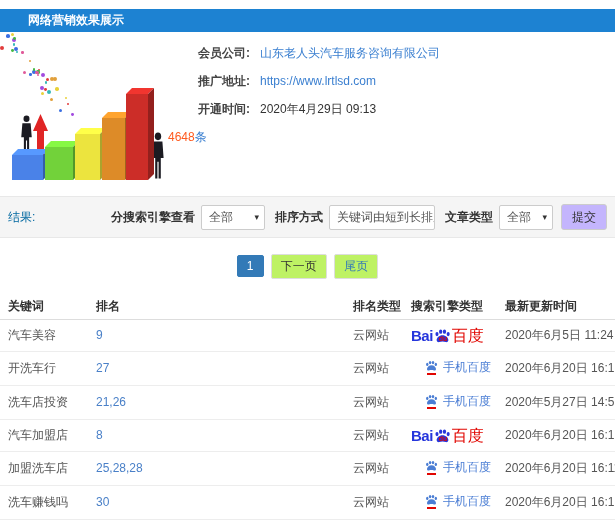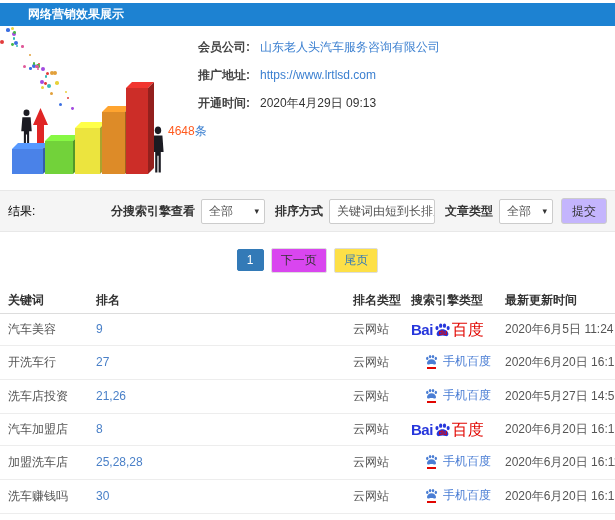--- a/index.html
+++ b/index.html
@@ -8,21 +8,21 @@
     --mobile-blue:#4a7dd4; --pag-active:#337ab7; --arrow-red:#e02525;
   }
   *{box-sizing:border-box;}
   html,body{margin:0;padding:0;}
   body{
     width:615px;height:520px;overflow:hidden;background:#fff;
     font-family:"Liberation Sans","DejaVu Sans",sans-serif;
     font-size:12px;color:#333;
   }
   
-  .topbar{margin-top:3px;height:23px;line-height:23px;background:var(--header-blue);
+  .topbar{margin-top:9px;height:23px;line-height:23px;background:var(--header-blue);
     color:#fff;padding-left:28px;font-weight:bold;font-size:12px;}
   
   .top-section{position:relative;height:164px;}
   .chart{position:absolute;left:0;top:0;width:180px;height:164px;overflow:hidden;}
   .bar-face{position:absolute;}
   .confetti{position:absolute;border-radius:50%;}
   .up-arrow{position:absolute;left:33px;top:82px;width:15px;height:43px;}
   .up-arrow polygon{fill:var(--arrow-red);}
   .figure{position:absolute;}
   .figure-left{left:19px;top:83px;width:15px;height:41px;}
@@ -30,37 +30,37 @@
   .info{position:absolute;left:158px;top:12px;}
   .info-row{display:flex;height:18px;line-height:18px;margin-bottom:10px;}
   .info-label{width:92px;text-align:right;font-weight:bold;color:#444;}
   .info-value{margin-left:10px;color:#333;}
   .link{color:var(--link-blue);cursor:pointer;}
   .count-num{color:var(--count-orange);}
   .count-unit{color:var(--link-blue);}
   
   .filter-bar{height:42px;background:#f5f5f5;border-top:1px solid #e8e8e8;
     border-bottom:1px solid #e8e8e8;display:flex;align-items:center;padding:0 8px;}
-  .result-label{color:#000000;}
+  .result-label{color:#0369a1;}
   .filter-group{margin-left:auto;display:flex;align-items:center;}
   .filter-label{font-weight:bold;color:#333;margin:0 6px 0 10px;white-space:nowrap;}
   .select{height:25px;line-height:23px;background:#fff;border:1px solid #ccc;border-radius:2px;
     display:inline-flex;align-items:center;padding:0 5px 0 7px;color:#555;cursor:pointer;
     justify-content:space-between;white-space:nowrap;overflow:hidden;}
   .sel-engine{width:64px;} .sel-sort{width:106px;} .sel-article{width:54px;}
   .sel-arrow{color:#333;font-size:9px;margin-left:4px;}
   .submit-btn{margin-left:8px;height:26px;line-height:24px;padding:0 10px;background:#c4b5fd;
     border:1px solid #ccc;border-radius:3px;color:#333;cursor:pointer;font-size:12px;}
   
   .pagination{text-align:center;padding:16px 0 8px;}
   .page-item{display:inline-block;min-width:12px;text-align:center;padding:3px 9px;
-    border:1px solid #ddd;margin:0 2px;cursor:pointer;background:#fde047;color:var(--pag-active);
+    border:1px solid #ddd;margin:0 2px;cursor:pointer;background:#bef264;color:var(--pag-active);
     border-radius:2px;font-size:12px;}
   .page-item.active{background:var(--pag-active);border-color:var(--pag-active);color:#fff;}
-  .page-item.next{background:#d946ef;color:#333;}
+  .page-item.next{background:#bef264;color:#333;}
   
   table{width:615px;border-collapse:collapse;table-layout:fixed;font-size:12px;margin-top:5px;}
   th{text-align:left;font-weight:bold;color:#333;padding:6px 0 4px 8px;
     border-bottom:1px solid #ddd;white-space:nowrap;}
   td{padding:7px 0 7px 8px;border-bottom:1px solid #ededed;color:#555;white-space:nowrap;
     overflow:hidden;height:13px;line-height:13px;}
   td.rank{color:var(--rank-blue);cursor:pointer;}
   
   .engine-baidu{display:inline-flex;align-items:center;}
   .bd-bai{color:var(--baidu-blue);font-weight:bold;font-size:15px;letter-spacing:-0.5px;}

